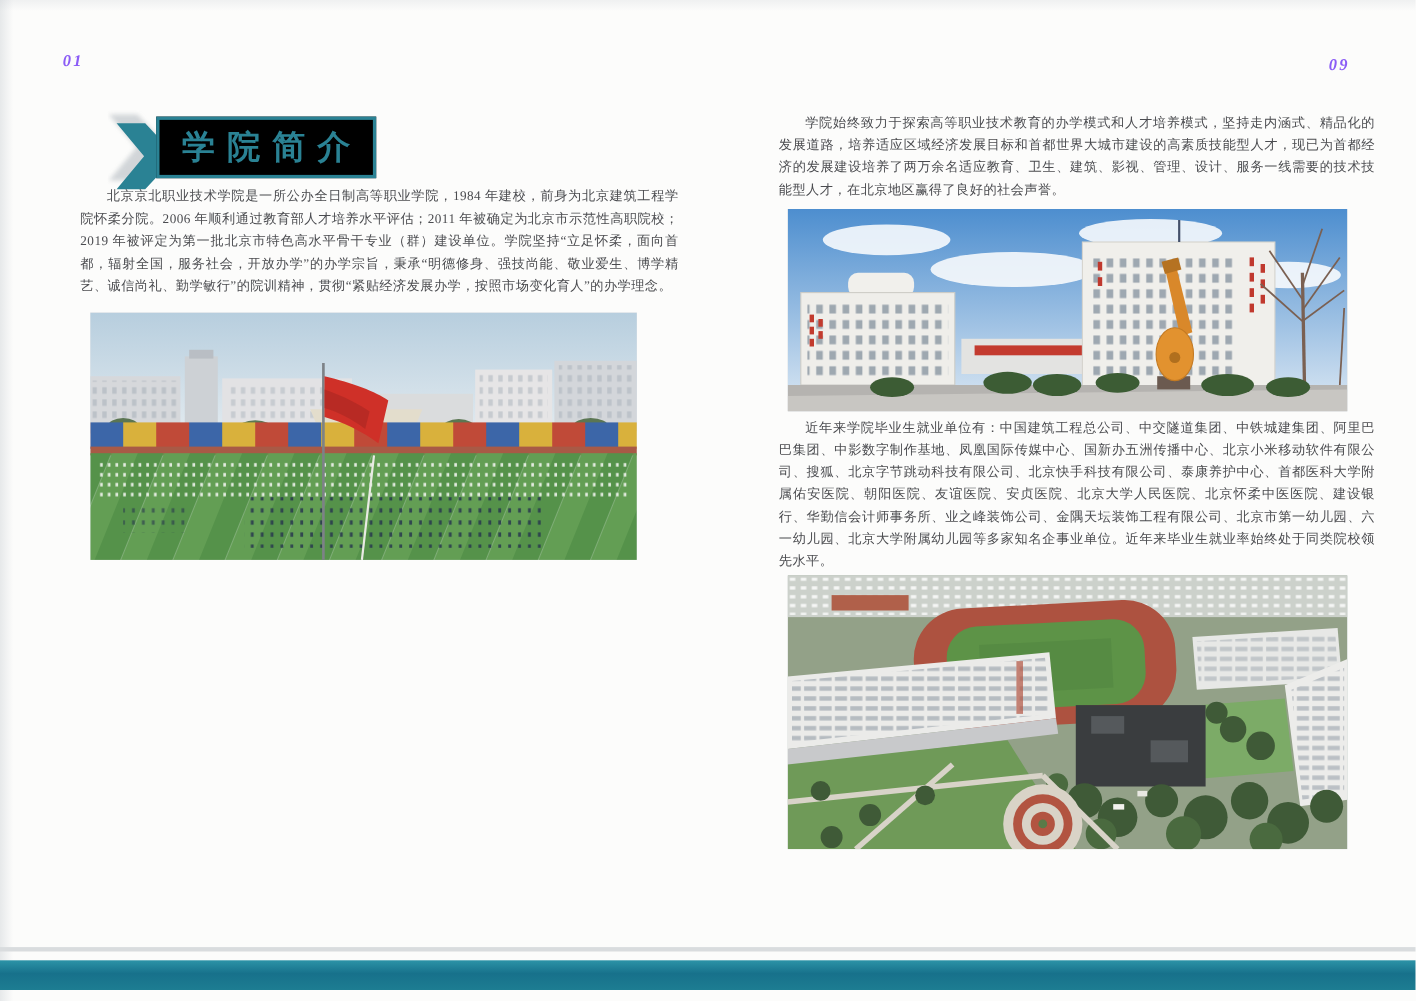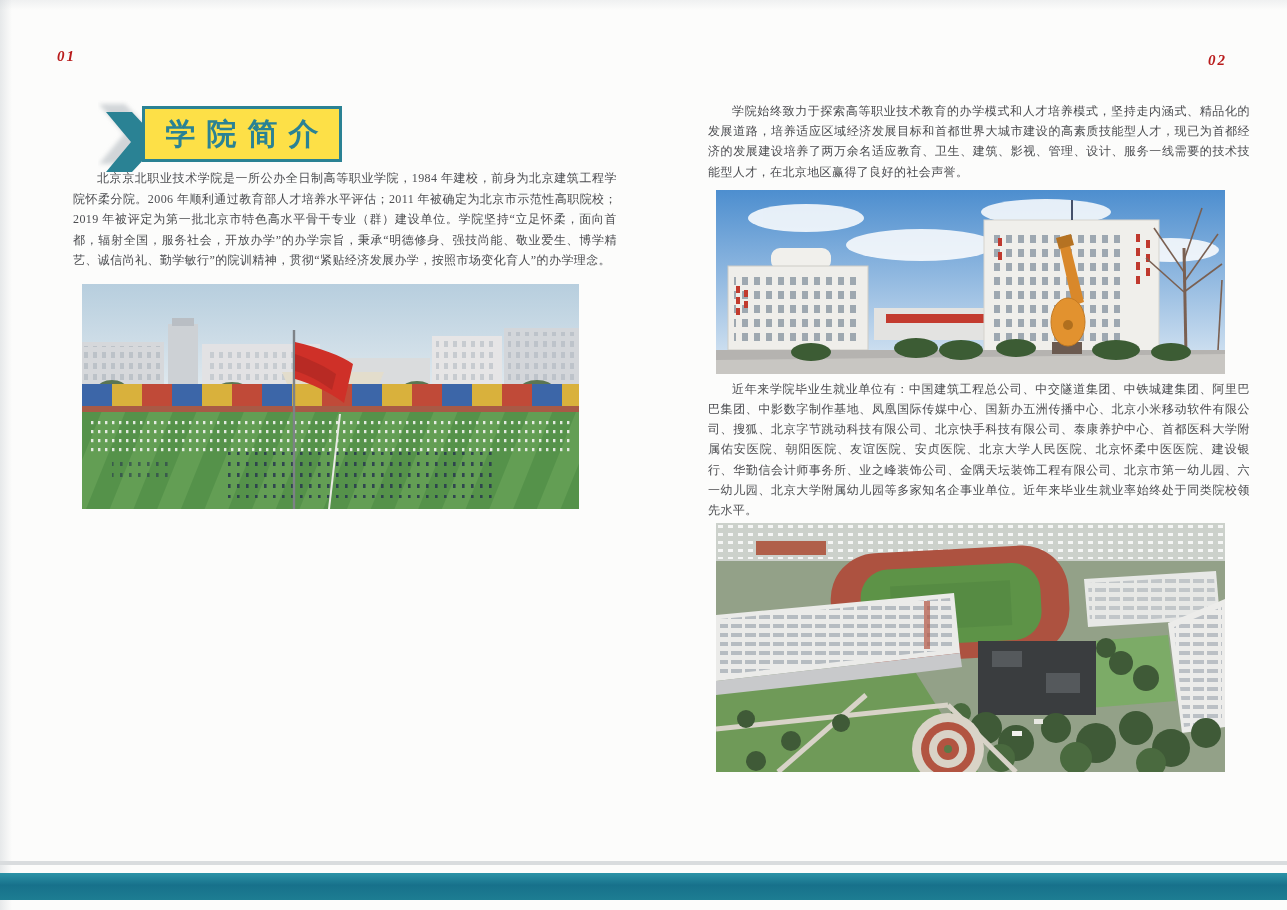--- a/index.html
+++ b/index.html
@@ -7,31 +7,31 @@
     width:1287px;height:910px;position:relative;overflow:hidden;
     background:#fcfcfb;
     font-family:"Liberation Serif","DejaVu Serif",serif;
   }
   
   .shade-left{position:absolute;left:0;top:0;width:12px;height:910px;
     background:linear-gradient(90deg,rgba(180,188,195,.30),rgba(180,188,195,0));}
   .shade-top{position:absolute;left:0;top:0;width:1287px;height:10px;
     background:linear-gradient(180deg,rgba(195,200,206,.22),rgba(195,200,206,0));}
   .page-num{
-    position:absolute;color:#b91c1c;font-weight:bold;font-style:italic;
+    position:absolute;color:#8b5cf6;font-weight:bold;font-style:italic;
     font-size:15px;letter-spacing:2px;
   }
   #pn-left{left:57px;top:48px;}
   #pn-right{left:1208px;top:52px;}
 
   .title-banner{position:absolute;left:98px;top:100px;width:252px;height:76px;}
   .title-banner svg{position:absolute;left:0;top:0;}
   .title-box{
     position:absolute;left:44px;top:6px;width:194px;height:50px;
-    border:3px solid #2a8294;background:#fde047;
+    border:3px solid #2a8294;background:#000000;
     display:flex;align-items:center;justify-content:center;
     color:#2a8294;font-size:30px;font-weight:bold;letter-spacing:11px;
   }
   .title-box span{margin-right:-11px;}
 
   .col{position:absolute;}
   #col-left{left:73px;top:168px;width:544px;}
   #col-right{left:708px;top:101px;width:542px;}
   .para{
     margin:0;font-size:12px;line-height:20.5px;color:#4b4c50;
@@ -129,21 +129,21 @@
       <rect x="30" y="175" width="60" height="25" fill="url(#crowdD)" opacity=".6"></rect>
       <line x1="258" y1="130" x2="247" y2="225" stroke="#e9eae4" stroke-width="2"></line>
       <line x1="212" y1="46" x2="212" y2="225" stroke="#7d8287" stroke-width="2.4"></line>
       <path d="M213,58 C238,64 260,72 271,80 L262,119 C248,108 228,99 213,95 Z" fill="#cf3028"></path>
       <path d="M213,70 C230,76 246,84 254,90 L250,106 C238,97 224,90 213,87 Z" fill="#a62620" opacity=".55"></path>
     </svg>
   </div>
 
 </div>
 
-<div class="page-num" id="pn-right">02</div>
+<div class="page-num" id="pn-right">09</div>
 
 <div class="col" id="col-right">
   <p class="para">学院始终致力于探索高等职业技术教育的办学模式和人才培养模式，坚持走内涵式、精品化的发展道路，培养适应区域经济发展目标和首都世界大城市建设的高素质技能型人才，现已为首都经济的发展建设培养了两万余名适应教育、卫生、建筑、影视、管理、设计、服务一线需要的技术技能型人才，在北京地区赢得了良好的社会声誉。</p>
 
   <div class="photo" id="photo-entrance">
     <svg width="509" height="184" viewBox="0 0 509 184" preserveAspectRatio="none">
       <defs>
         <linearGradient id="sky2" x1="0" y1="0" x2="0" y2="1">
           <stop offset="0" stop-color="#4d8ecf"></stop>
             <stop offset="1" stop-color="#cfe0f0"></stop>

